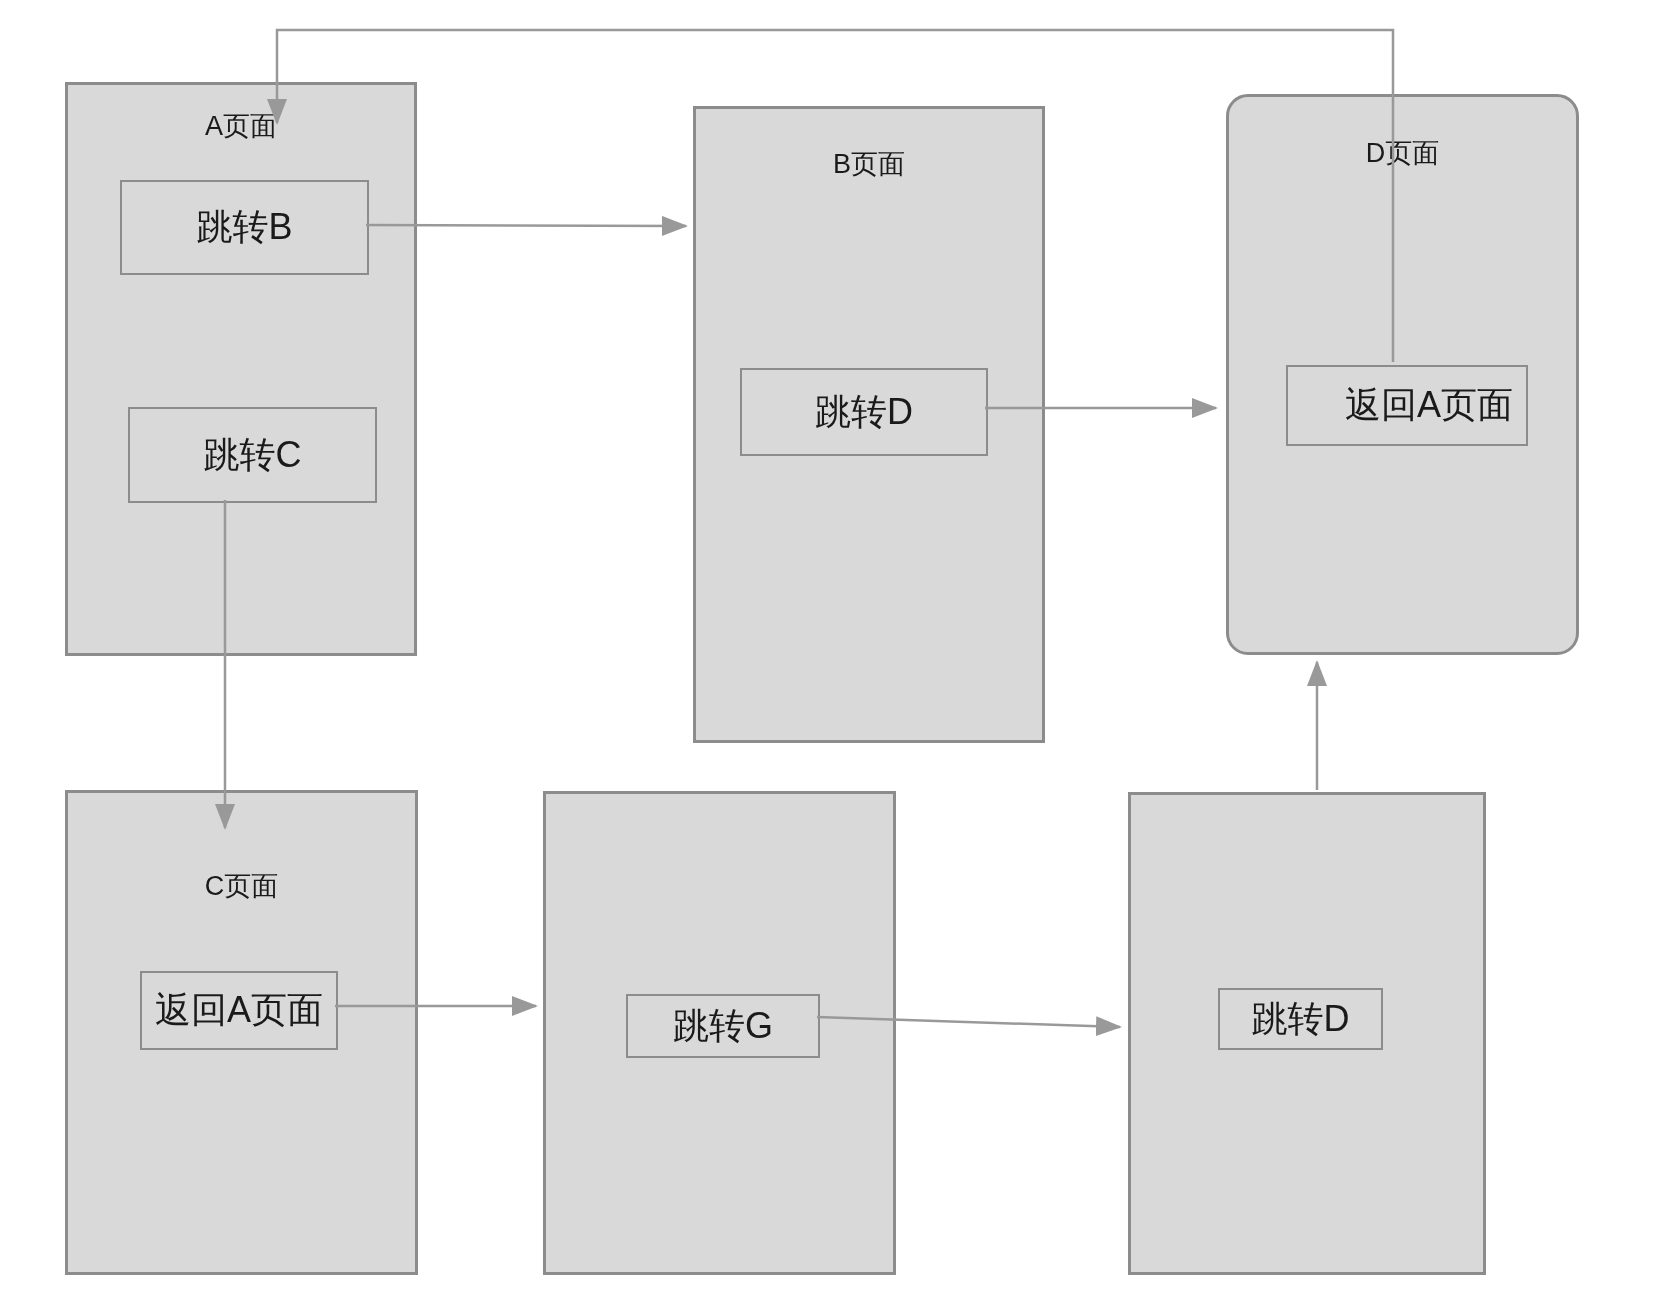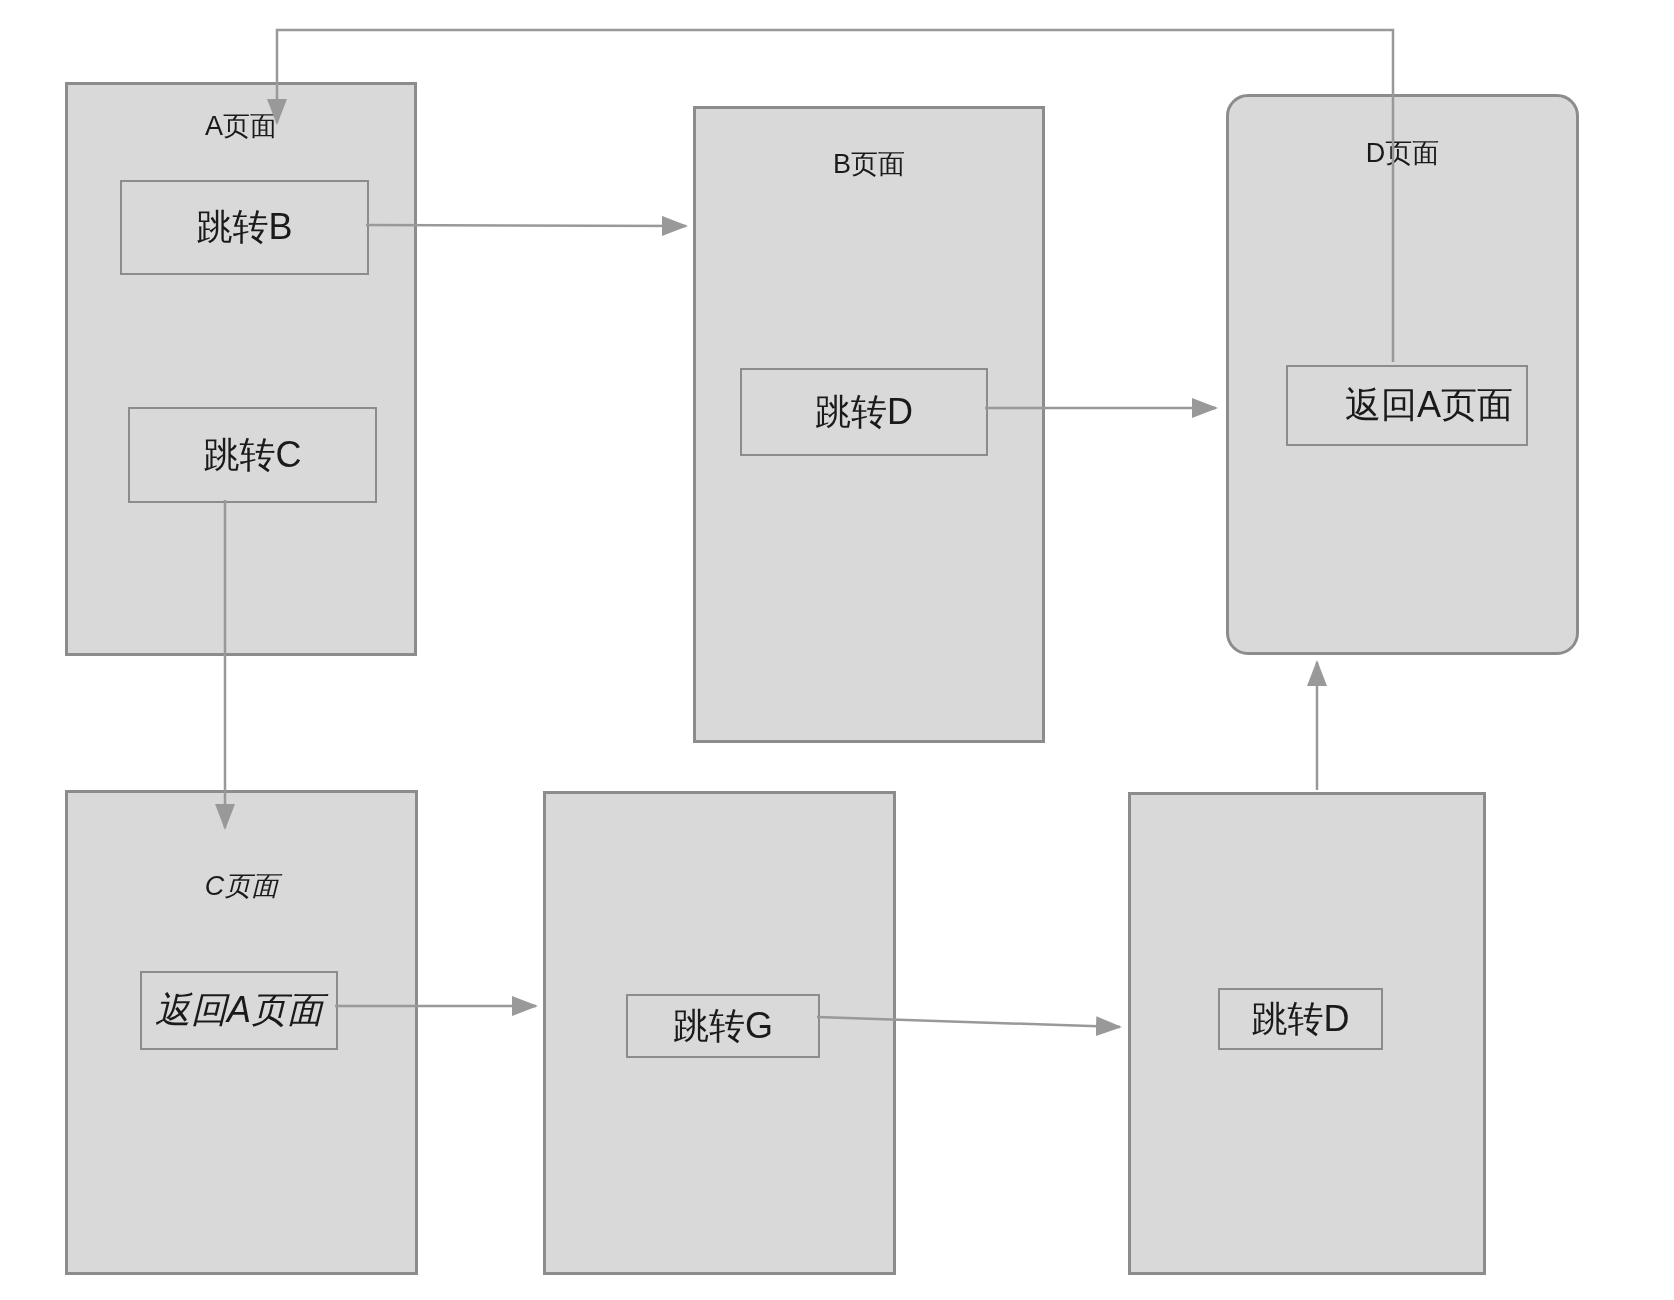--- a/index.html
+++ b/index.html
@@ -72,21 +72,21 @@
   <div class="page-box" style="left:693px;top:106px;width:352px;height:637px;">
     <div class="page-title" style="top:40px;">B页面</div>
     <div class="node-button" style="left:44px;top:259px;width:248px;height:88px;">跳转D</div>
   </div>
 
   <div class="page-box" style="left:1226px;top:94px;width:353px;height:561px;border-radius:22px;">
     <div class="page-title" style="top:41px;">D页面</div>
     <div class="node-button" style="left:57px;top:268px;width:242px;height:81px;padding-left:44px;">返回A页面</div>
   </div>
 
-  <div class="page-box" style="left:65px;top:790px;width:353px;height:485px;font-style:italic;">
+  <div class="page-box" style="left:65px;top:790px;width:353px;height:485px;">
     <div class="page-title" style="top:78px;">C页面</div>
     <div class="node-button" style="left:72px;top:178px;width:198px;height:79px;">返回A页面</div>
   </div>
 
   <div class="page-box" style="left:543px;top:791px;width:353px;height:484px;">
     <div class="node-button" style="left:80px;top:200px;width:194px;height:64px;">跳转G</div>
   </div>
 
   <div class="page-box" style="left:1128px;top:792px;width:358px;height:483px;">
     <div class="node-button" style="left:87px;top:193px;width:165px;height:62px;">跳转D</div>

